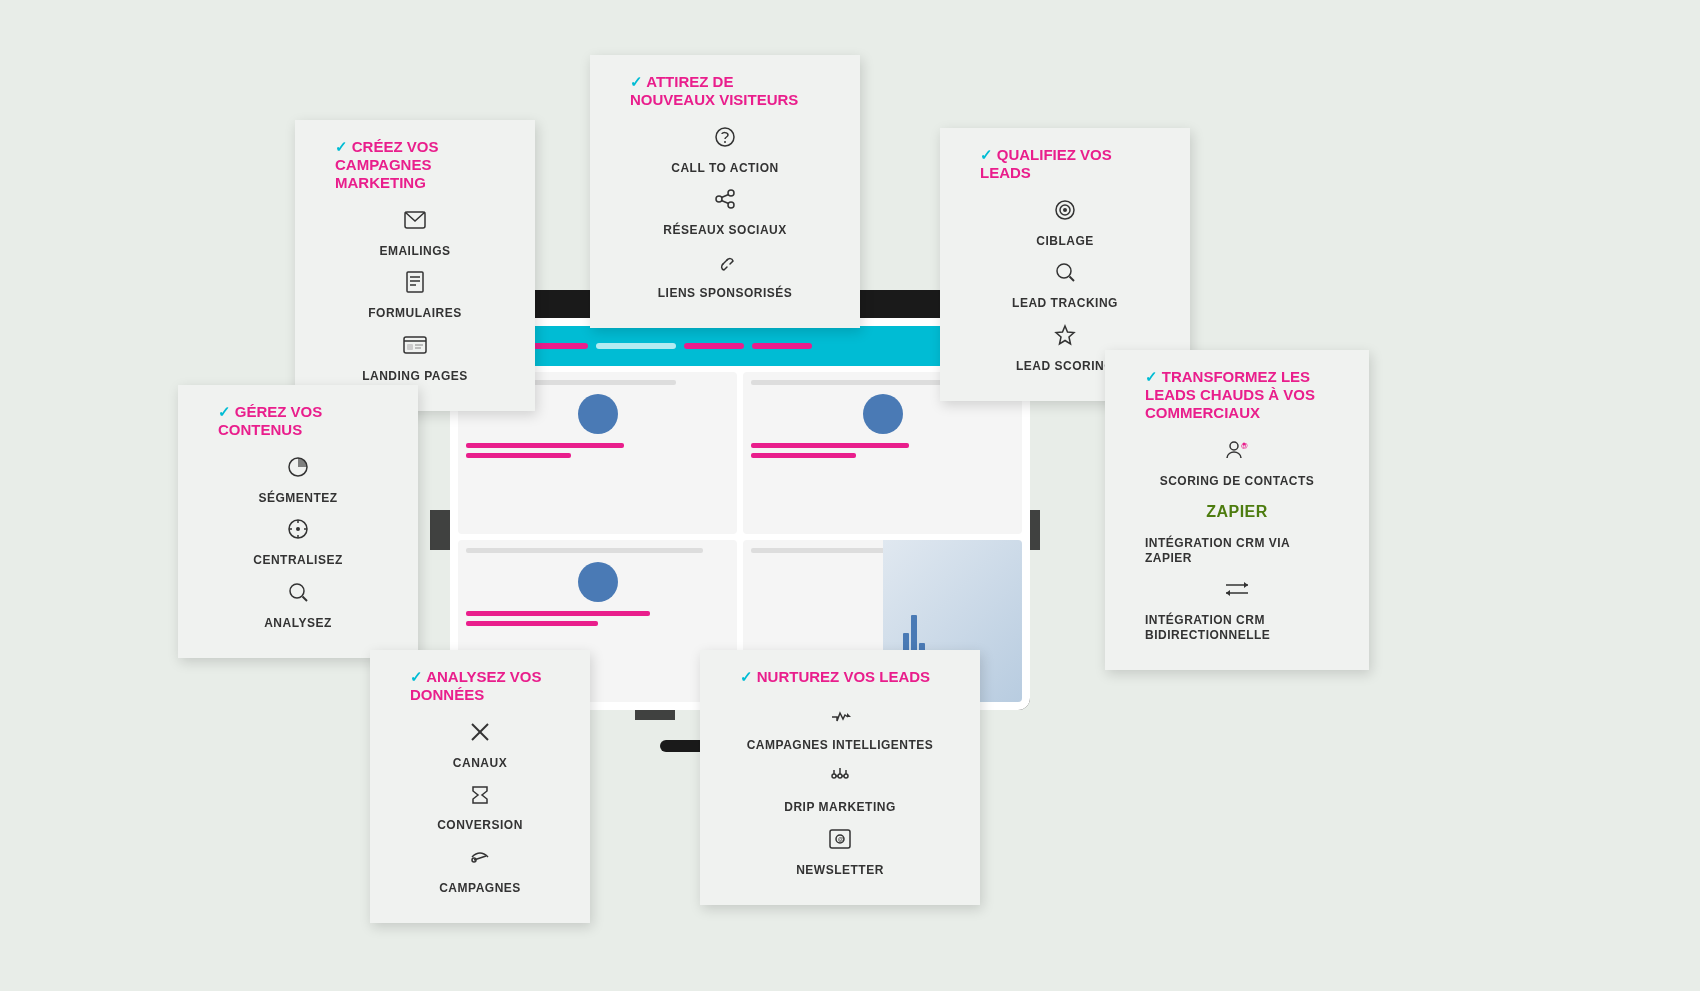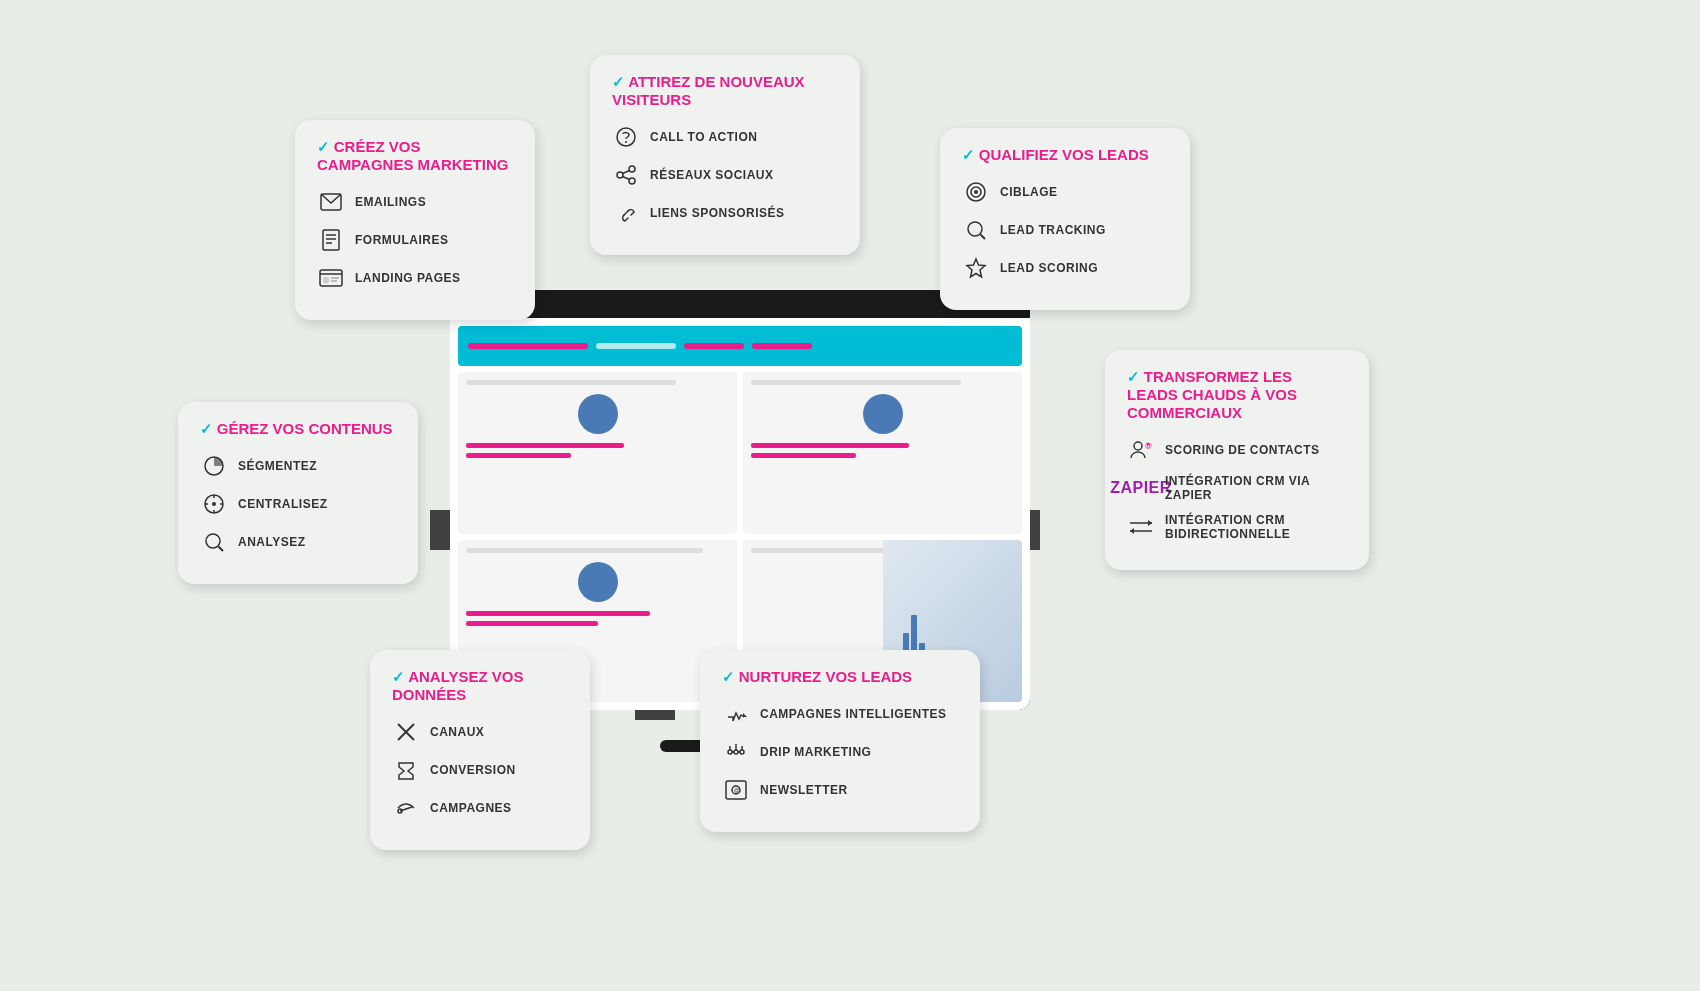--- a/index.html
+++ b/index.html
@@ -8,22 +8,22 @@
       height: 991px;
       background: #e8ede8;
       font-family: 'Arial', sans-serif;
       overflow: hidden;
       position: relative;
     }
 
     .card {
       position: absolute;
       background: #f0f2f0;
-      border-radius: 16px;
-      padding: 18px 22px;
+      border-radius: 0;
+      padding: 18px 40px;
       box-shadow: 2px 4px 12px rgba(0,0,0,0.15);
       min-width: 220px;
     }
 
     .card-title {
       font-size: 15px;
       font-weight: 900;
       color: #e91e8c;
       text-transform: uppercase;
       line-height: 1.2;
@@ -37,20 +37,21 @@
     .card-item {
       display: flex;
       align-items: center;
       gap: 10px;
       margin-bottom: 10px;
       font-size: 12px;
       font-weight: 700;
       color: #333;
       text-transform: uppercase;
       letter-spacing: 0.5px;
+      flex-direction: column;
     }
 
     .card-item .icon {
       width: 28px;
       height: 28px;
       display: flex;
       align-items: center;
       justify-content: center;
       flex-shrink: 0;
       font-size: 16px;
@@ -151,21 +152,21 @@
     .monitor-base {
       width: 160px;
       height: 12px;
       background: #1a1a1a;
       margin: 0 auto;
       border-radius: 6px;
     }
 
     
     .zapier-text {
-      color: #a21caf;
+      color: #4d7c0f;
       font-weight: 900;
       font-size: 16px;
     }
 
     .card-item-text {
       line-height: 1.2;
     }
   </style>
 </head>
 <body>
@@ -363,21 +364,21 @@
   <div class="card-item">
     <div class="icon">
       <svg width="22" height="22" viewBox="0 0 22 22">
           <polygon points="11,2 13.5,8 20,8.5 15,13 16.5,20 11,16.5 5.5,20 7,13 2,8.5 8.5,8" fill="none" stroke="#333" stroke-width="1.5"></polygon>
         </svg>
     </div>
     <span class="card-item-text">LEAD SCORING</span>
   </div>
 </div>
 
-<div class="card" style="left:178px; top:402px; width:240px;">
+<div class="card" style="left:178px; top:385px; width:240px;">
   <div class="card-title">
     <span class="check">✓</span>
     <span>GÉREZ VOS CONTENUS</span>
   </div>
   <div class="card-item">
     <div class="icon">
       <svg width="22" height="22" viewBox="0 0 22 22">
           <circle cx="11" cy="11" r="9" fill="none" stroke="#333" stroke-width="1.5"></circle>
           <path d="M11 2 A9 9 0 0 1 20 11 L11 11 Z" fill="#333" opacity="0.6"></path>
         </svg>

